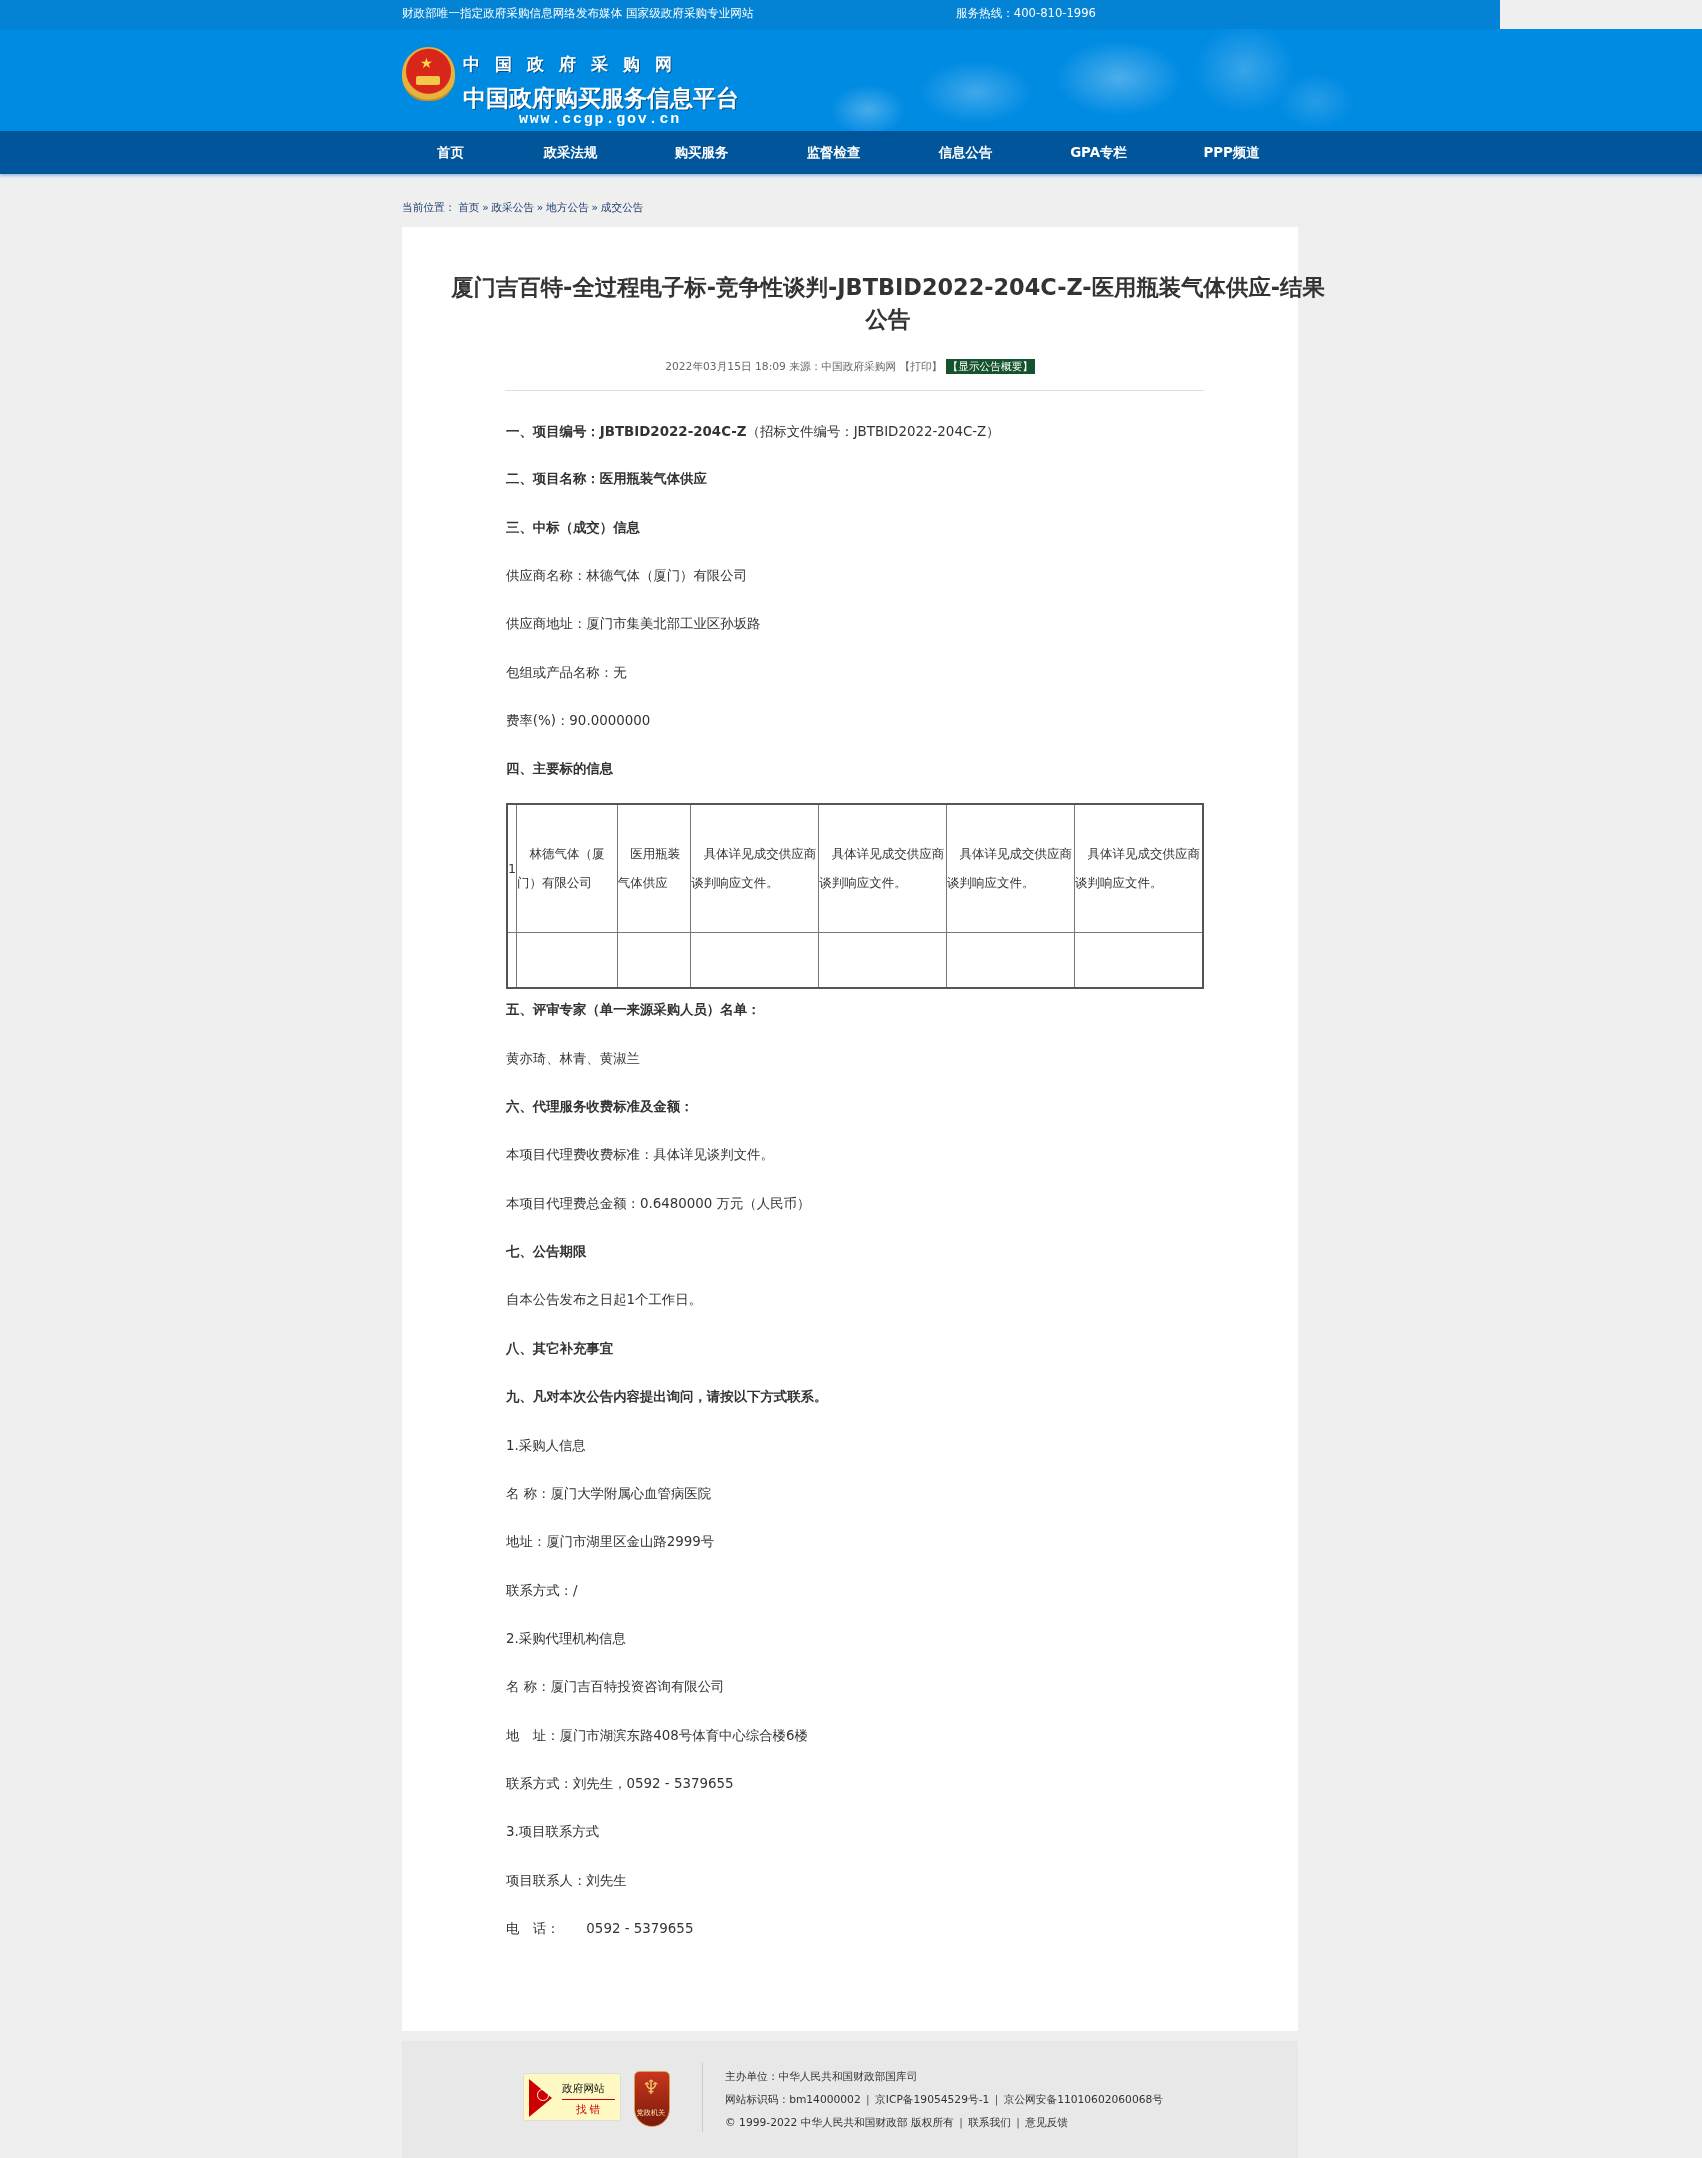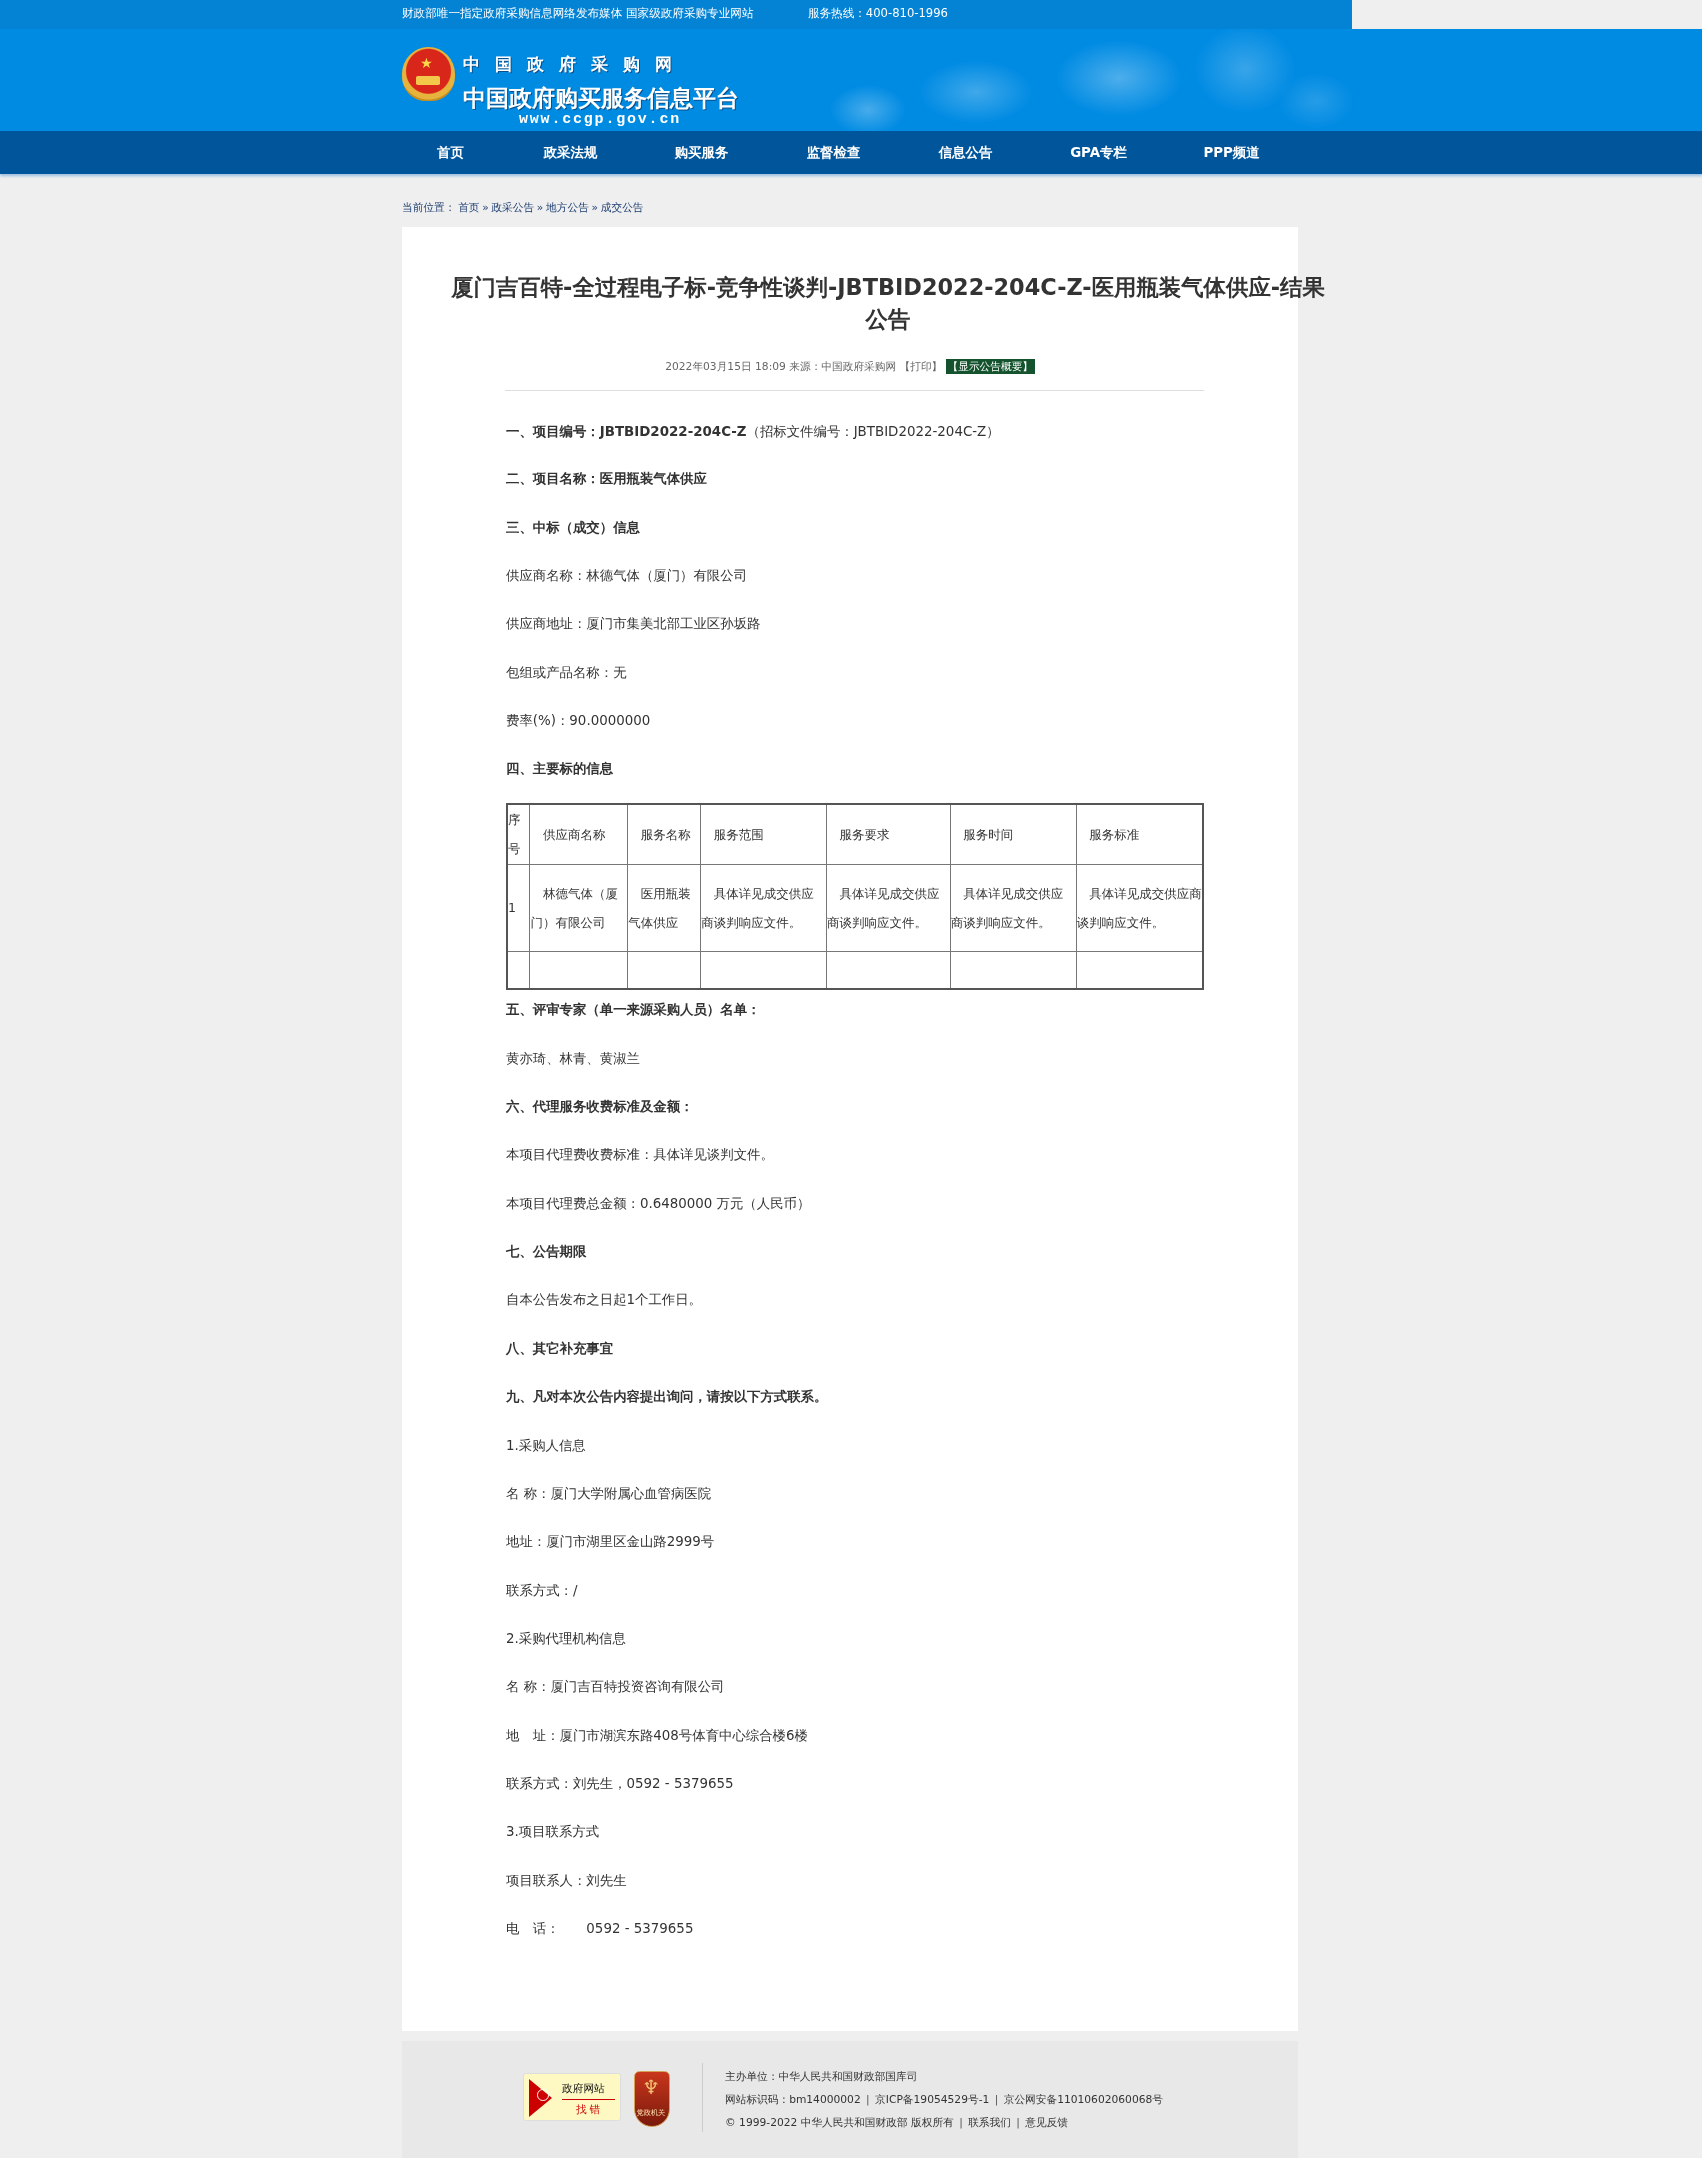--- a/index.html
+++ b/index.html
@@ -1,19 +1,19 @@
 <!DOCTYPE html>
 <html style="font-size:14.3px"><head>
 <meta charset="utf-8">
 <style>
   * { box-sizing: border-box; margin: 0; padding: 0; }
   html, body { width: 1703px; height: 2158px; overflow: hidden; }
   body { background: #efefef; font-family: "DejaVu Sans", "Liberation Sans", sans-serif; color: #333; position: relative; }
 
-  .topbar { position: absolute; left: 0; top: 0; width: 1352px; height: 29px; background: #0483d4; }
+  .topbar { position: absolute; left: 0; top: 0; width: 1500px; height: 29px; background: #0483d4; }
   .topbar .slogan { position: absolute; left: 402px; top: 6.3px; font-size: 11.6px; color: #fff; white-space: nowrap; }
   .topbar .hotline { position: absolute; right: 404px; top: 6.3px; font-size: 11.6px; color: #fff; white-space: nowrap; }
 
   .banner { position: absolute; left: 0; top: 29px; width: 1703px; height: 102px; background: #008be3; overflow: hidden; }
   .clouds { position: absolute; left: 743px; top: 0; width: 645px; height: 102px;
     background:
       radial-gradient(ellipse 54px 36px at 125px 81px, rgba(255,255,255,.28), rgba(255,255,255,0) 70%),
       radial-gradient(ellipse 81px 45px at 233px 63px, rgba(255,255,255,.25), rgba(255,255,255,0) 70%),
       radial-gradient(ellipse 90px 54px at 376px 49px, rgba(255,255,255,.30), rgba(255,255,255,0) 70%),
       radial-gradient(ellipse 72px 63px at 502px 40px, rgba(255,255,255,.22), rgba(255,255,255,0) 70%),
@@ -116,29 +116,20 @@
 <div class="line bold" style="top:470px">二、项目名称：医用瓶装气体供应</div>
 <div class="line bold" style="top:519px">三、中标（成交）信息</div>
 <div class="line" style="top:567px">供应商名称：林德气体（厦门）有限公司</div>
 <div class="line" style="top:615px">供应商地址：厦门市集美北部工业区孙坂路</div>
 <div class="line" style="top:664px">包组或产品名称：无</div>
 <div class="line" style="top:712px">费率(%)：90.0000000</div>
 <div class="line bold" style="top:760px">四、主要标的信息</div>
 
 <table class="bid">
   <tbody>
-      <tr class="h1">
-    <td class="noind" style="width:23px">序号</td>
-    <td style="width:98px">供应商名称</td>
-    <td style="width:73px">服务名称</td>
-    <td style="width:126px">服务范围</td>
-    <td style="width:124px">服务要求</td>
-    <td style="width:126px">服务时间</td>
-    <td style="width:127px">服务标准</td>
-  </tr>
   <tr class="h2">
     <td class="noind">1</td>
     <td>林德气体（厦门）有限公司</td>
     <td>医用瓶装气体供应</td>
     <td>具体详见成交供应商谈判响应文件。</td>
     <td>具体详见成交供应商谈判响应文件。</td>
     <td>具体详见成交供应商谈判响应文件。</td>
     <td>具体详见成交供应商谈判响应文件。</td>
   </tr>
   <tr class="h3">

